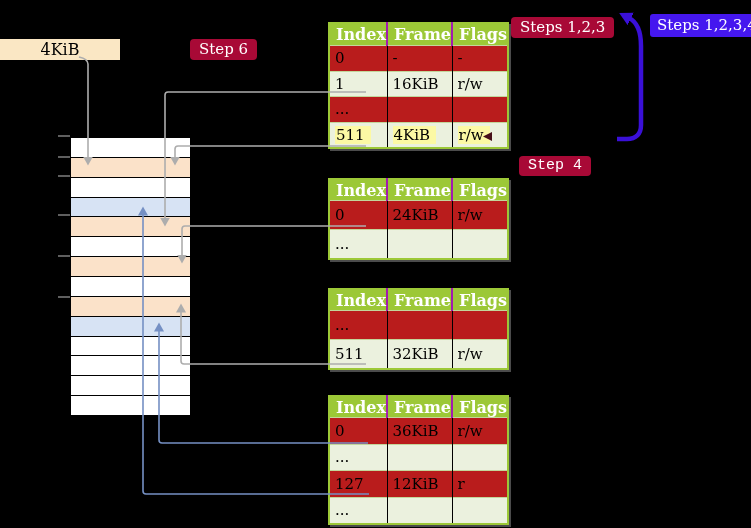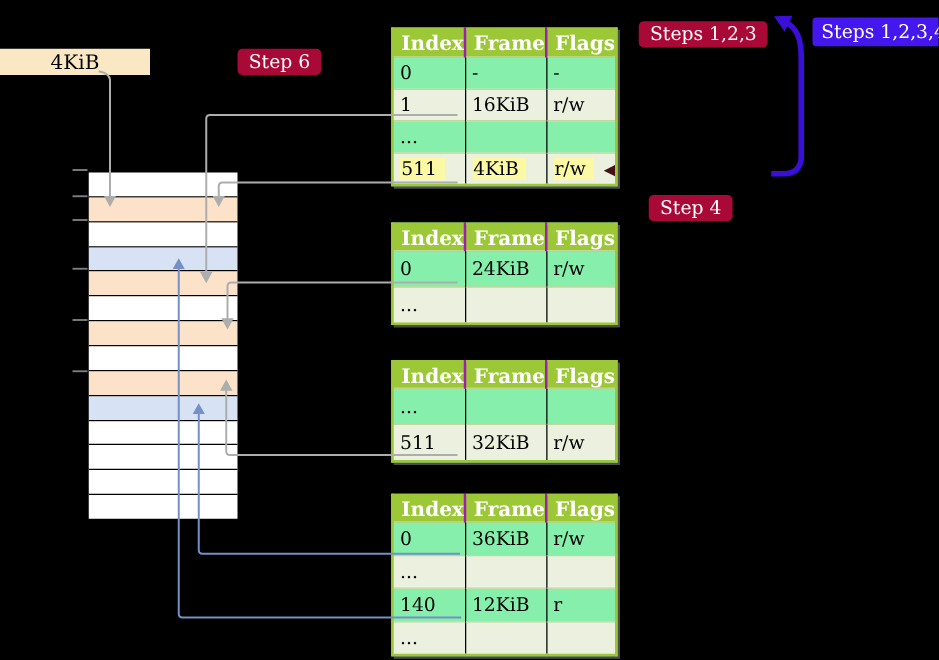--- a/index.html
+++ b/index.html
@@ -9,21 +9,21 @@
   
   #memstrip{position:absolute;left:70px;top:137px;width:119px;height:277px;
             border:1px solid #000;display:flex;flex-direction:column;z-index:1;}
   .mrow{flex:1;border-bottom:1px solid #000;}
   .mrow:last-child{border-bottom:none;}
   .mrow.free{background:#ffffff;}
   .mrow.table{background:var(--mem-table);}
   .mrow.page{background:var(--mem-page);}
 
   
-  .ptable{position:absolute;left:313px;border-collapse:collapse;background:#86efac;
+  .ptable{position:absolute;left:328px;border-collapse:collapse;background:#b91c1c;
           box-shadow:2px 2px 0 rgba(150,150,150,.5);z-index:2;
           border:2px solid var(--table-header);}
   .ptable th{background:var(--table-header);color:#fff;font-weight:bold;font-size:16px;
              text-align:left;padding:0 0 0 6px;border-left:2px solid #a21caf;}
   .ptable th:first-child{border-left:none;}
   .ptable td{font-size:15px;color:#000;text-align:left;padding:0 0 0 5px;
              border-left:1px solid #000;border-top:1px solid #C3D69B;}
   .ptable td:first-child{border-left:none;}
   .ptable tr.alt td{background:var(--row-alt);}
   #t1 th{height:21px;} #t1 td{height:24.5px;}
@@ -35,21 +35,21 @@
   .lbl{position:absolute;z-index:3;white-space:nowrap;}
   .redlbl{background:var(--label-red);color:#fff;border-radius:4px;
           padding:1px 9px 2px 9px;font-size:15px;}
   .bluelbl{background:var(--label-blue);color:#fff;border-radius:3px;
            padding:2px 7px 3px 7px;font-size:15px;}
   #membox{left:0;top:39px;width:120px;height:21px;background:var(--mem-box-bg);
           color:#000;font-size:16px;text-align:center;line-height:21px;}
   #step0{left:190px;top:39px;}
   #steps123{left:511px;top:17px;}
   #steps1234{left:650px;top:14px;}
-  #step4{left:519px;top:156px;}
+  #step4{left:519px;top:156px;font-family:Liberation Mono, monospace;}
 
   
   #overlay{position:absolute;left:0;top:0;z-index:10;pointer-events:none;}
   .cg{stroke:var(--connector-gray);stroke-width:1.6;fill:none;}
   .cb{stroke:var(--connector-blue);stroke-width:1.6;fill:none;}
   .thick{stroke:var(--arrow-blue);stroke-width:4.5;fill:none;}
   .mg{fill:var(--connector-gray);} .mb{fill:var(--connector-blue);}
   .mB{fill:var(--arrow-blue);} .rem{fill:#471019;}
   .tick{stroke:#7f7f7f;stroke-width:1.5;}
 </style>
@@ -182,21 +182,21 @@
       <td>0</td>
       <td>36KiB</td>
       <td>r/w</td>
     </tr>
     <tr class="alt">
       <td>...</td>
       <td></td>
       <td></td>
     </tr>
     <tr>
-      <td>140</td>
+      <td>127</td>
       <td>12KiB</td>
       <td>r</td>
     </tr>
     <tr class="alt">
       <td>...</td>
       <td></td>
       <td></td>
     </tr>
   </tbody>
     </table>

